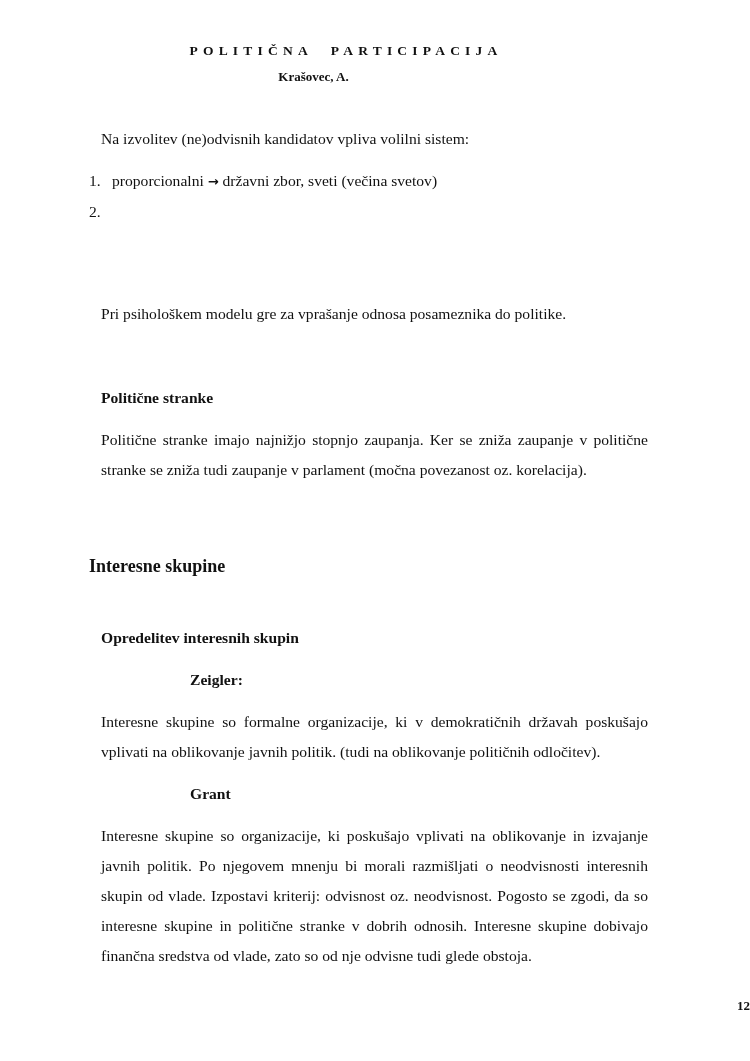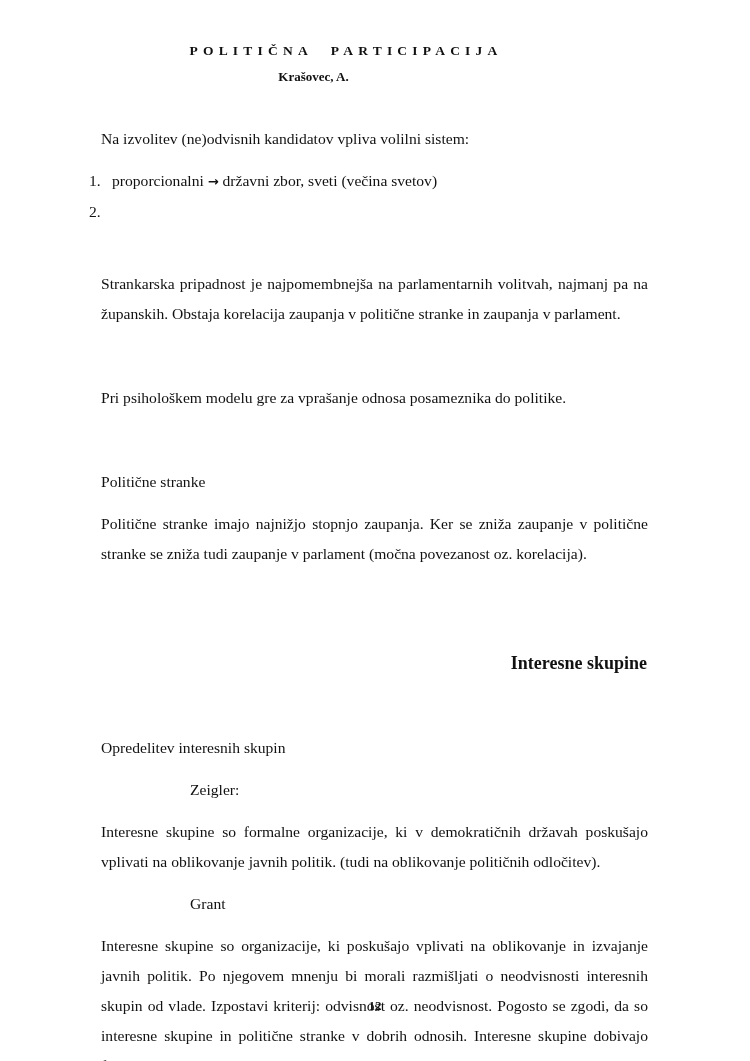--- a/index.html
+++ b/index.html
@@ -19,27 +19,27 @@
     }
     .content {
       position: absolute; left: 89px; top: 112px; width: 571px;
       font-size: 15.6px; line-height: 30px;
     }
     .p { margin: 12px; text-align: justify; }
     .list-item { margin: 0; display: flex; }
     .list-num { width: 23px; flex: none; }
     .arrow { font-family: "DejaVu Sans", sans-serif; font-size: 13px; font-weight: bold; }
     .spacer { height: 30px; }
-    .bold { font-weight: normal; }
+    .bold { font-weight: bold; }
     .section-heading {
-      text-align: right; font-weight: bold; font-size: 18px; margin: 13px;
+      text-align: left; font-weight: bold; font-size: 18px; margin: 0;
     }
     .indent { padding-left: 89px; }
     .page-number {
-      position: absolute; top: 998px; left: 0; width: 750px; text-align: center;
+      position: absolute; top: 998px; left: 0; width: 750px; text-align: right;
       font-size: 13px; font-weight: bold;
     }
   </style>
 </head>
 <body>
 
 <div class="header-title">
   <span>POLITIČNA</span><span class="gap"></span><span>PARTICIPACIJA</span>
 </div>
 <div class="header-author">Krašovec, A.</div>
@@ -52,21 +52,20 @@
       <span>proporcionalni</span>
       <span class="arrow">→</span>
       <span>državni zbor, sveti (večina svetov)</span>
     </span>
   </div>
   <div class="list-item">
     <span class="list-num">2.</span>
   </div>
 
   <div class="spacer"></div>
-  <p class="p">Strankarska pripadnost je najpomembnejša na parlamentarnih volitvah, najmanj pa na županskih. Obstaja korelacija zaupanja v politične stranke in zaupanja v parlament.</p>
 
   <div class="spacer"></div>
   <p class="p">Pri psihološkem modelu gre za vprašanje odnosa posameznika do politike.</p>
 
   <div class="spacer"></div>
   <p class="p bold">Politične stranke</p>
   <p class="p">Politične stranke imajo najnižjo stopnjo zaupanja. Ker se zniža zaupanje v politične stranke se zniža tudi zaupanje v parlament (močna povezanost oz. korelacija).</p>
 
   <div class="spacer"></div>
   <div class="spacer" style="height:24px"></div>

